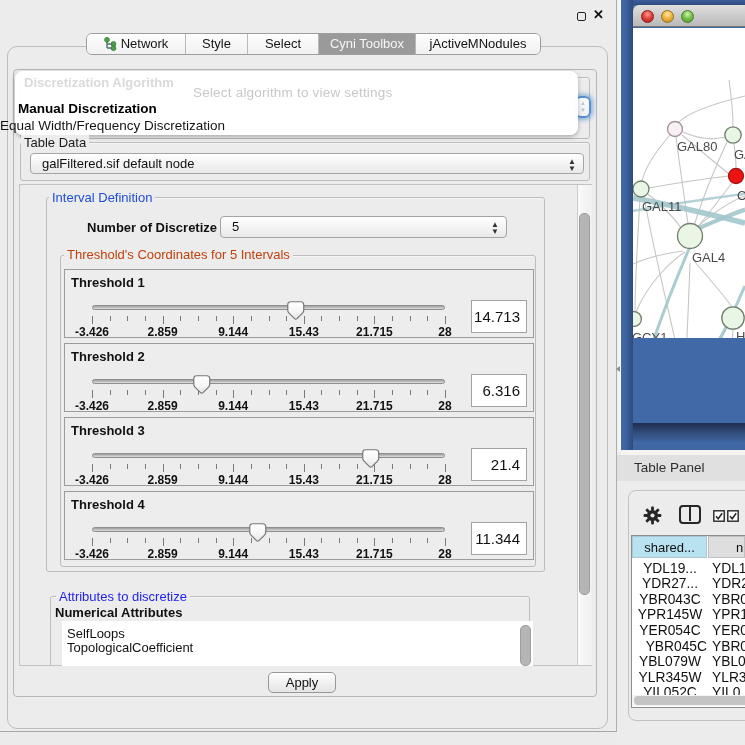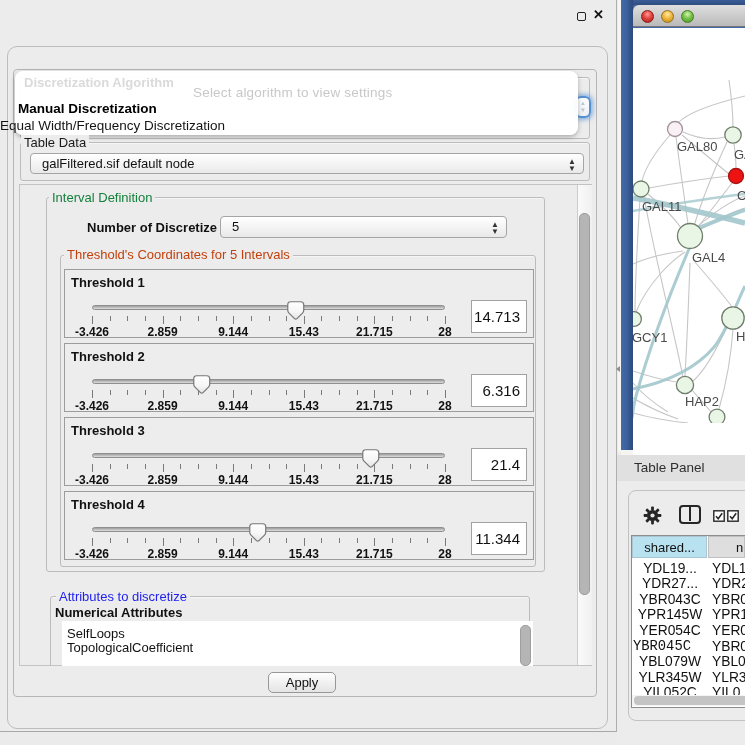--- a/index.html
+++ b/index.html
@@ -55,40 +55,54 @@
 #popup { left:15px; top:71px; width:563px; height:64px; background:rgba(255,255,255,0.97); border-radius:8px; box-shadow:0 2px 5px rgba(0,0,0,0.28); }
 
 
 #rightbg { left:617px; top:0; width:128px; height:745px; background:#ececec; }
 #bluewin { left:621px; top:0; width:124px; height:450px; background:#4168a7; }
 #bluewin .lband { position:absolute; left:0; top:0; width:12px; height:450px; background:linear-gradient(90deg,#436cab 0%, #3a5f9c 50%, #2d4a79 100%); }
 #bluewin .bband { position:absolute; left:12px; top:423px; width:112px; height:27px; background:linear-gradient(#1f2e50 0%, #33507f 40%, #4168a7 75%, #3f65a2 100%); }
 #bluewin .tband { position:absolute; left:12px; top:0; width:112px; height:5px; background:linear-gradient(#3a5d99,#2f4d7e); }
 #nettitle { left:633px; top:5px; width:112px; height:22px; background:linear-gradient(#dfdfdf,#b9b9b9); border-top-left-radius:6px; border-bottom:1px solid #777; }
 .light { position:absolute; top:4.5px; width:13px; height:13px; border-radius:50%; }
-#netcanvas { left:633px; top:28px; width:112px; height:427px; background:#fff; overflow:hidden; }
+#netcanvas { left:633px; top:28px; width:112px; height:310px; background:#fff; overflow:hidden; }
 
 #tpbar { left:617px; top:455px; width:128px; height:26px; background:#e0e0e0; }
 #tpbar span { position:absolute; left:17px; top:5px; font-size:13.5px; color:#2e2e2e; }
 #tablebox { left:628px; top:490px; width:130px; height:231px; background:#ececec; border:1px solid #c2c2c2; border-radius:8px; }
 
 .hcell { position:absolute; top:536px; height:22px; font-size:13px; color:#111; text-align:center; line-height:22px; }
 .trow { position:absolute; height:15.6px; font-size:13.8px; color:#111; line-height:15.6px; }
 </style>
 </head>
 <body>
 <div id="stage">
 
   <div class="abs" id="leftwin"></div>
   <div class="wicon-sq"></div>
   <div class="wicon-x">✕</div>
 
   <div class="abs" id="outerpanel"></div>
   <div class="abs" id="innerpanel"></div>
 
+  <div class="abs tabbar" id="toptabs">
+    <div class="tab" style="width:98px;"><span class="neticon"><svg width="13" height="14" viewBox="0 0 13 14">
+            <line x1="3" y1="3" x2="3" y2="11" stroke="#5a6b7a" stroke-width="1.4"></line>
+            <line x1="3" y1="7" x2="9" y2="7" stroke="#5a6b7a" stroke-width="1.4"></line>
+            <line x1="3" y1="11" x2="9" y2="11" stroke="#5a6b7a" stroke-width="1.4"></line>
+            <circle cx="3" cy="2.8" r="2.4" fill="#49a349" stroke="#2e7d32" stroke-width="0.8"></circle>
+            <circle cx="9.5" cy="7" r="2.4" fill="#49a349" stroke="#2e7d32" stroke-width="0.8"></circle>
+            <circle cx="9.5" cy="11.2" r="2.4" fill="#49a349" stroke="#2e7d32" stroke-width="0.8"></circle>
+          </svg></span>Network</div>
+    <div class="tab" style="width:62px;">Style</div>
+    <div class="tab" style="width:71px;">Select</div>
+    <div class="tab sel" style="width:97px;">Cyni Toolbox</div>
+    <div class="tab" style="width:125px;">jActiveMNodules</div>
+  </div>
 
   <div class="group" style="left:20px; top:77px; width:570px; height:62px;"></div>
 
   <div class="abs" style="left:575px; top:96px; width:16px; height:22px; border-radius:6px; background:linear-gradient(#fbfcfd,#eef1f5); border:2.5px solid #5590d2; box-shadow:0 0 4px 2px rgba(100,155,215,0.7);"></div>
   <div class="abs" style="left:580px; top:100px; font-size:6px; color:#b9c4d2; line-height:7px;">▲<br>▼</div>
 
   <div class="abs" id="popup"></div>
   <div class="abs" style="left:24px; top:75px; font-size:13px; font-weight:bold; color:#dadada;">Discretization Algorithm</div>
   <div class="abs" style="left:193px; top:85px; font-size:13.5px; letter-spacing:0.2px; color:#c8c8c8;">Select algorithm to view settings</div>
   <div class="abs" style="left:18px; top:101px; font-size:13.5px; font-weight:bold; color:#000;">Manual Discretization</div>
@@ -98,21 +112,21 @@
   <div class="glabel" style="left:21px; top:135px; color:#1a1a1a;">Table Data</div>
   <div class="combo" style="left:30px; top:153px; width:554px; height:21px;">
     <span class="ctext">galFiltered.sif default node</span>
     <span class="arr" style="top:4px;">▲<br>▼</span>
   </div>
 
   <div class="abs" style="left:19px; top:184px; width:573px; height:482px; border:1px solid #c3c3c3; background:#ececec; overflow:hidden;">
   </div>
 
   <div class="group" style="left:46px; top:197px; width:499px; height:375px; background:#ececec;"></div>
-  <div class="glabel" style="left:49px; top:190px; color:#15803d;">Interval Definition</div>
+  <div class="glabel" style="left:49px; top:190px; color:#1d4ed8;">Interval Definition</div>
   <div class="abs" style="left:87px; top:220px; font-size:13px; font-weight:bold; color:#111;">Number of Discretize</div>
   <div class="combo" style="left:220px; top:216px; width:287px; height:22px;">
     <span class="ctext">5</span>
     <span class="arr" style="top:4px;">▲<br>▼</span>
   </div>
 
   <div class="group" style="left:60px; top:255px; width:476px; height:312px;"></div>
   <div class="glabel" style="left:64px; top:247px; color:#c2410c;">Threshold's Coordinates for 5 Intervals</div>
 
   <div class="thpanel" style="top:269px;">
@@ -427,21 +441,21 @@
       <div class="trow" style="left: 633px; top: 560.5px; width: 74px; text-align: center;">YDL19...</div>
       <div class="trow" style="left: 712px; top: 560.5px; width: 40px;">YDL1</div>
       <div class="trow" style="left: 633px; top: 576.1px; width: 74px; text-align: center;">YDR27...</div>
       <div class="trow" style="left: 712px; top: 576.1px; width: 40px;">YDR2</div>
       <div class="trow" style="left: 633px; top: 591.7px; width: 74px; text-align: center;">YBR043C</div>
       <div class="trow" style="left: 712px; top: 591.7px; width: 40px;">YBR0</div>
       <div class="trow" style="left: 633px; top: 607.3px; width: 74px; text-align: center;">YPR145W</div>
       <div class="trow" style="left: 712px; top: 607.3px; width: 40px;">YPR1</div>
       <div class="trow" style="left: 633px; top: 622.9px; width: 74px; text-align: center;">YER054C</div>
       <div class="trow" style="left: 712px; top: 622.9px; width: 40px;">YER0</div>
-      <div class="trow" style="left: 633px; top: 638.5px; width: 74px; text-align: left; font-family: Liberation Mono, monospace;">YBR045C</div>
+      <div class="trow" style="left: 633px; top: 638.5px; width: 74px; text-align: right;">YBR045C</div>
       <div class="trow" style="left: 712px; top: 638.5px; width: 40px;">YBR0</div>
       <div class="trow" style="left: 633px; top: 654.1px; width: 74px; text-align: center;">YBL079W</div>
       <div class="trow" style="left: 712px; top: 654.1px; width: 40px;">YBL0</div>
       <div class="trow" style="left: 633px; top: 669.7px; width: 74px; text-align: center;">YLR345W</div>
       <div class="trow" style="left: 712px; top: 669.7px; width: 40px;">YLR3</div>
       <div class="trow" style="left: 633px; top: 685.3px; width: 74px; text-align: center;">YIL052C</div>
       <div class="trow" style="left: 712px; top: 685.3px; width: 40px;">YIL0</div>
     </div>
 
   <div class="abs" style="left:632px; top:695px; width:113px; height:11px; background:#f4f4f4;"></div>

